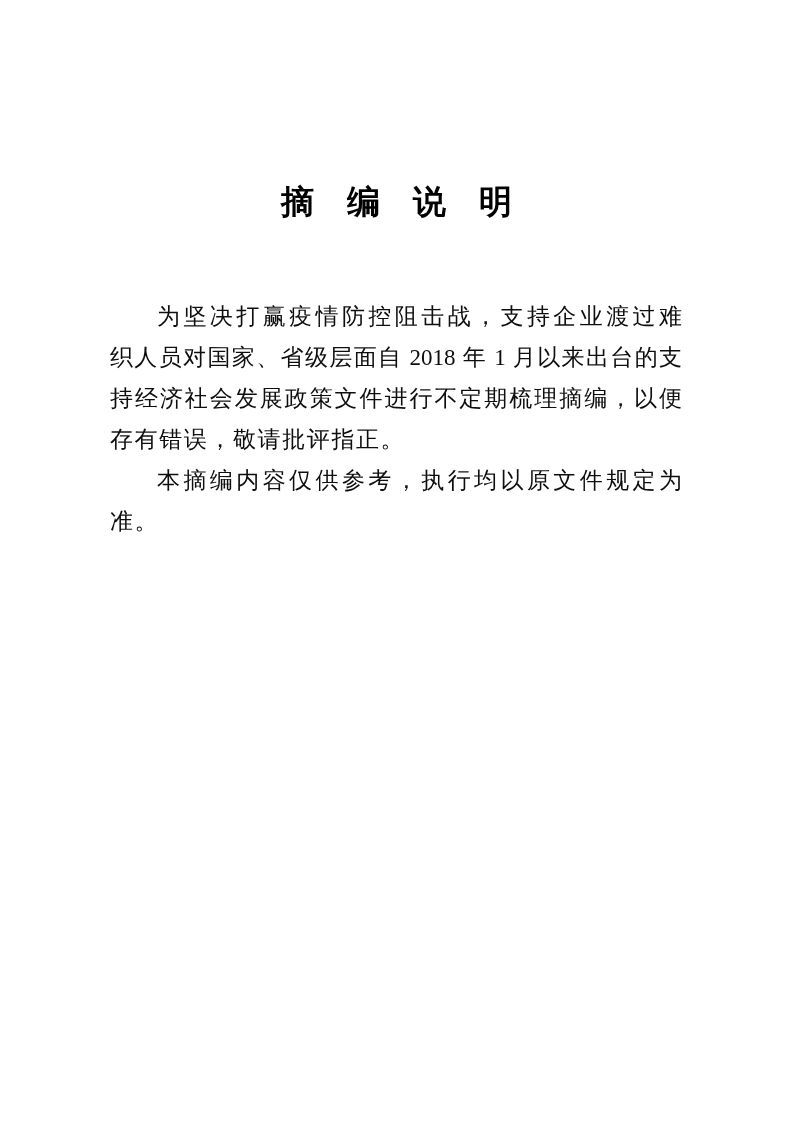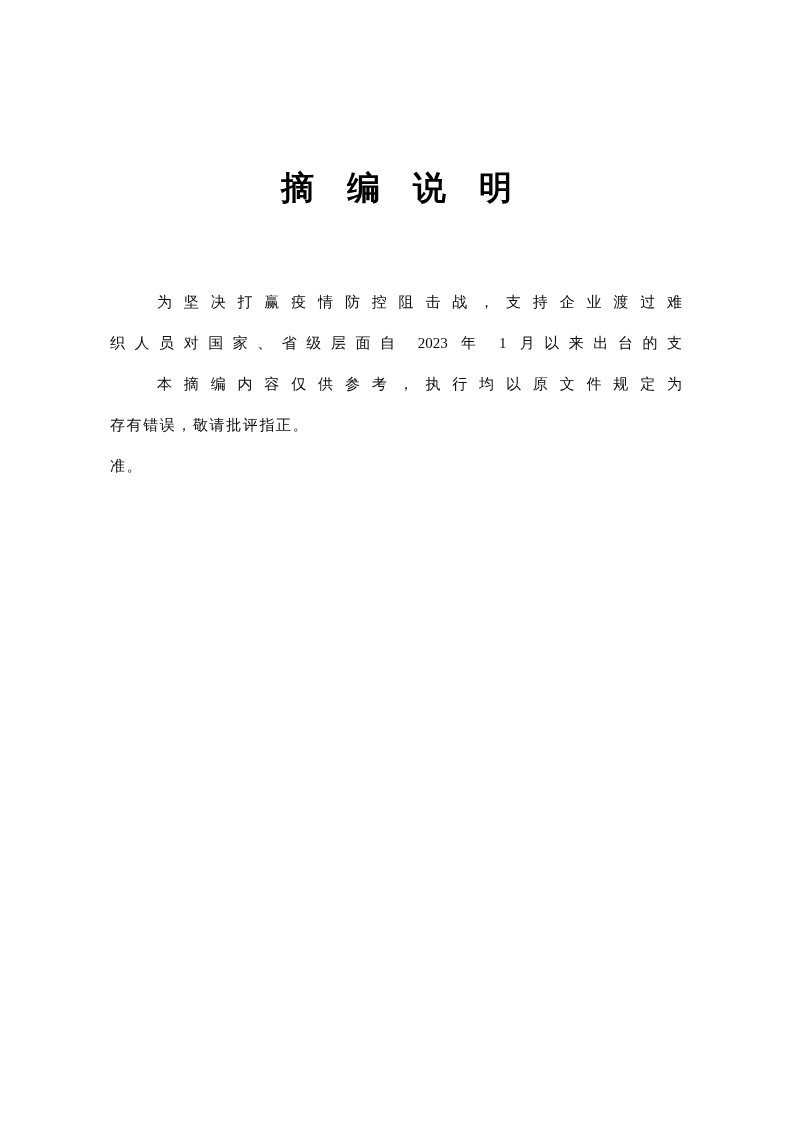--- a/index.html
+++ b/index.html
@@ -10,32 +10,32 @@
   .page {
     position: relative;
     width: 793px;
     height: 1122px;
     background: #ffffff;
     color: #0e0e0e;
     font-family: "Liberation Serif", "DejaVu Serif", serif;
     overflow: hidden;
   }
   .doc-title {
-    margin: 0;
+    margin: 14px;
     padding-top: 168px;
     font-size: 33px;
     line-height: 40px;
     font-weight: bold;
     text-align: center;
     color: #000000;
   }
   .body-text {
     margin: 74px 0 0 110px;
     width: 572px;
-    font-size: 15px;
+    font-size: 23px;
     line-height: 41px;
   }
   .line {
     height: 41px;
     text-align: justify;
     text-align-last: justify;
     white-space: nowrap;
     overflow: hidden;
   }
   .indent {
@@ -48,19 +48,20 @@
 </style>
 </head>
 <body>
 
 <div class="page">
 
   <h1 class="doc-title">摘　编　说　明</h1>
 
   <div class="body-text">
     <div class="line indent">为坚决打赢疫情防控阻击战，支持企业渡过难</div>
-    <div class="line">织人员对国家、省级层面自 2023 年 1 月以来出台的支</div>
+    <div class="line">织人员对国家、省级层面自 2018 年 1 月以来出台的支</div>
+    <div class="line">持经济社会发展政策文件进行不定期梳理摘编，以便</div>
+    <div class="line flush">存有错误，敬请批评指正。</div>
     <div class="line indent">本摘编内容仅供参考，执行均以原文件规定为</div>
-    <div class="line flush">存有错误，敬请批评指正。</div>
     <div class="line flush">准。</div>
   </div>
 
 </div>
 
 </body></html>

